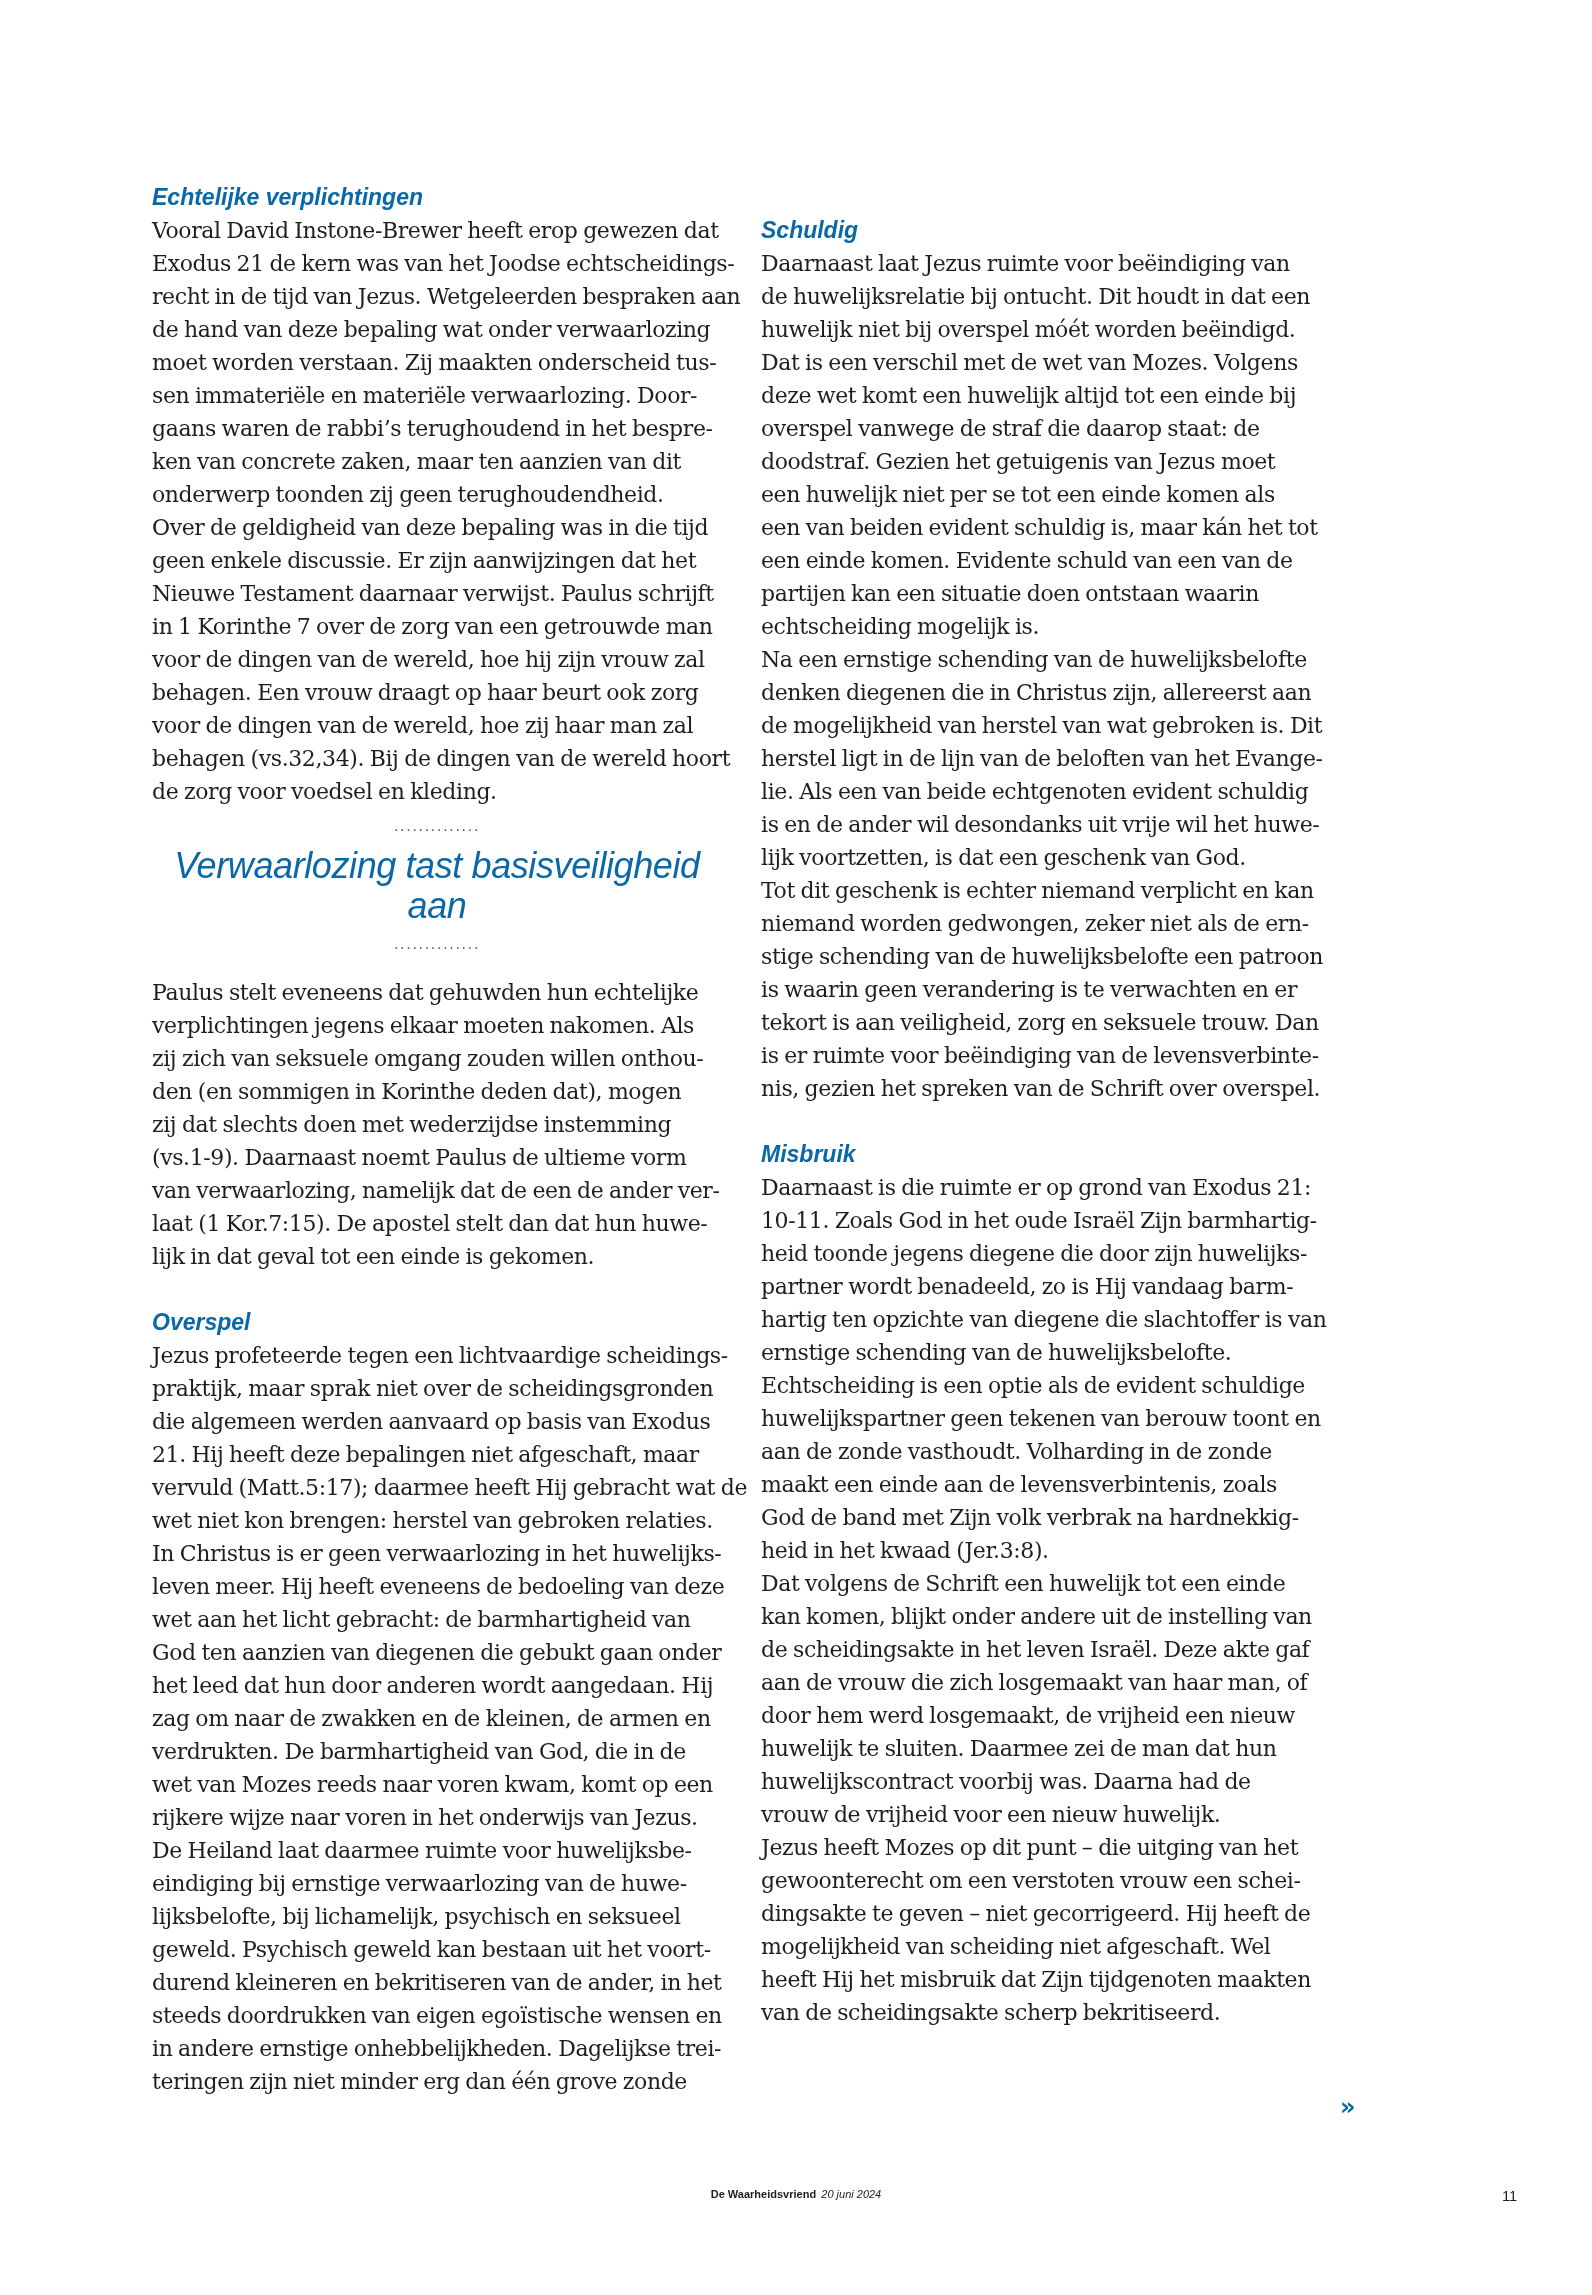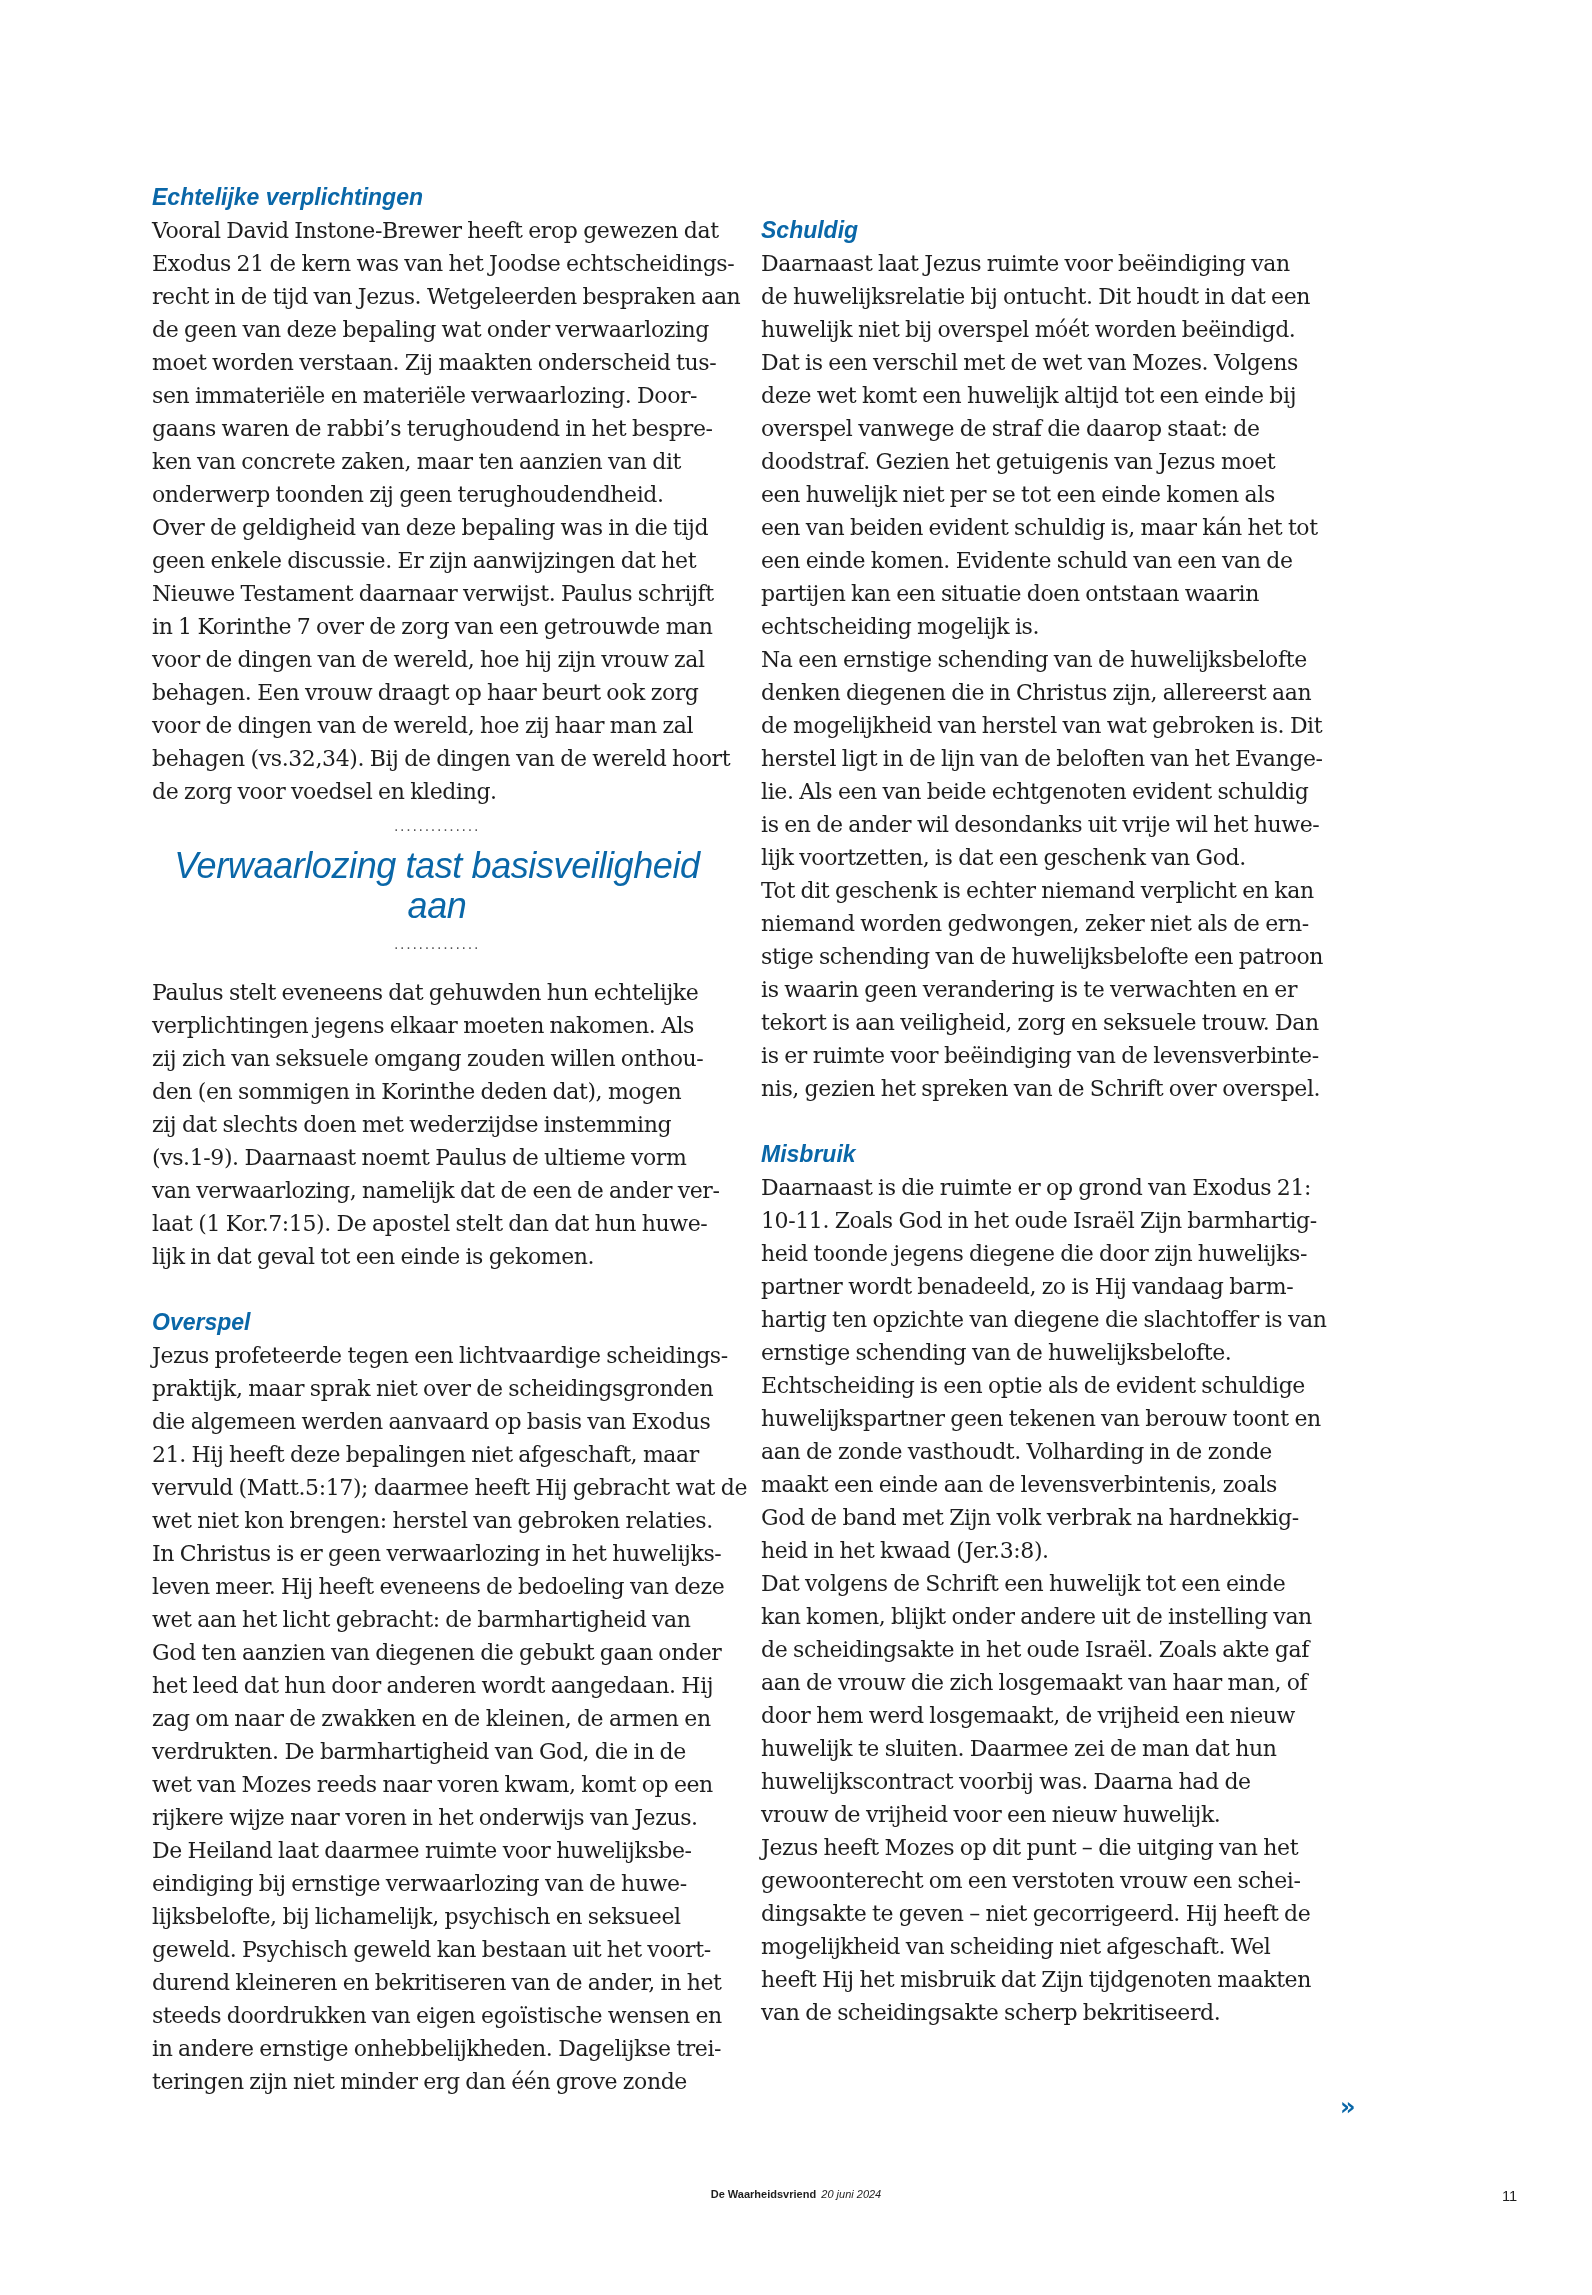--- a/index.html
+++ b/index.html
@@ -67,21 +67,21 @@
 <body>
 
 <div class="page">
 
   <div class="col col-left">
     <h3 class="subhead">Echtelijke verplichtingen</h3>
     <p class="body-text">
         <span class="ln">Vooral David Instone-Brewer heeft erop gewezen dat</span>
         <span class="ln">Exodus 21 de kern was van het Joodse echtscheidings-</span>
         <span class="ln">recht in de tijd van Jezus. Wetgeleerden bespraken aan</span>
-        <span class="ln">de geen van deze bepaling wat onder verwaarlozing</span>
+        <span class="ln">de hand van deze bepaling wat onder verwaarlozing</span>
         <span class="ln">moet worden verstaan. Zij maakten onderscheid tus-</span>
         <span class="ln">sen immateriële en materiële verwaarlozing. Door-</span>
         <span class="ln">gaans waren de rabbi’s terughoudend in het bespre-</span>
         <span class="ln">ken van concrete zaken, maar ten aanzien van dit</span>
         <span class="ln">onderwerp toonden zij geen terughoudendheid.</span>
         <span class="ln">Over de geldigheid van deze bepaling was in die tijd</span>
         <span class="ln">geen enkele discussie. Er zijn aanwijzingen dat het</span>
         <span class="ln">Nieuwe Testament daarnaar verwijst. Paulus schrijft</span>
         <span class="ln">in 1 Korinthe 7 over de zorg van een getrouwde man</span>
         <span class="ln">voor de dingen van de wereld, hoe hij zijn vrouw zal</span>
@@ -182,21 +182,21 @@
         <span class="ln">hartig ten opzichte van diegene die slachtoffer is van</span>
         <span class="ln">ernstige schending van de huwelijksbelofte.</span>
         <span class="ln">Echtscheiding is een optie als de evident schuldige</span>
         <span class="ln">huwelijkspartner geen tekenen van berouw toont en</span>
         <span class="ln">aan de zonde vasthoudt. Volharding in de zonde</span>
         <span class="ln">maakt een einde aan de levensverbintenis, zoals</span>
         <span class="ln">God de band met Zijn volk verbrak na hardnekkig-</span>
         <span class="ln">heid in het kwaad (Jer.3:8).</span>
         <span class="ln">Dat volgens de Schrift een huwelijk tot een einde</span>
         <span class="ln">kan komen, blijkt onder andere uit de instelling van</span>
-        <span class="ln">de scheidingsakte in het oude Israël. Zoals akte gaf</span>
+        <span class="ln">de scheidingsakte in het leven Israël. Deze akte gaf</span>
         <span class="ln">aan de vrouw die zich losgemaakt van haar man, of</span>
         <span class="ln">door hem werd losgemaakt, de vrijheid een nieuw</span>
         <span class="ln">huwelijk te sluiten. Daarmee zei de man dat hun</span>
         <span class="ln">huwelijkscontract voorbij was. Daarna had de</span>
         <span class="ln">vrouw de vrijheid voor een nieuw huwelijk.</span>
         <span class="ln">Jezus heeft Mozes op dit punt – die uitging van het</span>
         <span class="ln">gewoonterecht om een verstoten vrouw een schei-</span>
         <span class="ln">dingsakte te geven – niet gecorrigeerd. Hij heeft de</span>
         <span class="ln">mogelijkheid van scheiding niet afgeschaft. Wel</span>
         <span class="ln">heeft Hij het misbruik dat Zijn tijdgenoten maakten</span>

